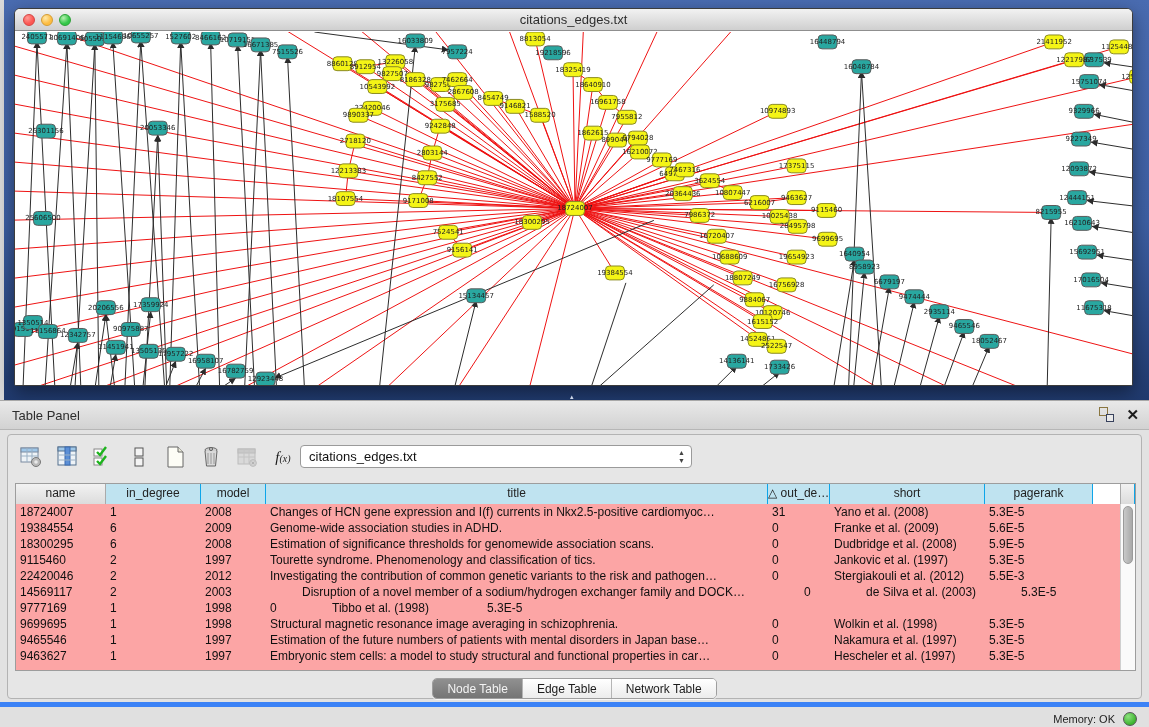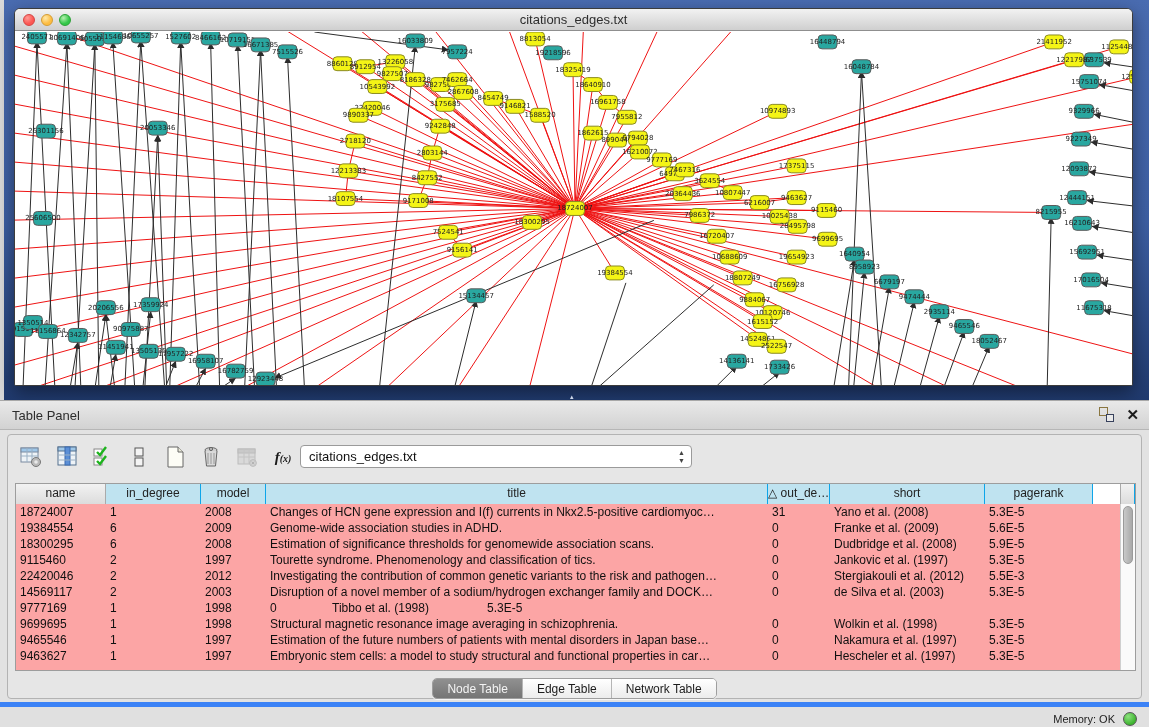--- a/index.html
+++ b/index.html
@@ -35,21 +35,21 @@
   .float-ic .sq1 { position:absolute; left:0; top:0; width:9px; height:9px; border:1.5px solid #8a7640; }
   .float-ic .sq2 { position:absolute; right:0; bottom:0; width:8px; height:8px; border:1.5px solid #37415c; background:#e9e9e9; }
   .close-ic { font-size:15px; font-weight:bold; color:#1b1b1b; line-height:15px; cursor:default; }
 
   .panel-body { position:absolute; left:0; top:431px; width:1149px; height:271px; background:#e2e2e2; }
   .inner-box { position:absolute; left:7px; top:3px; width:1135px; height:265px;
     background:#e6e6e6; border:1px solid #b3b3b3; border-radius:4px; }
 
   .toolbar { position:absolute; left:10px; top:6px; height:32px; display:flex; align-items:center; gap:10px; }
   .tb-ic { width:26px; height:26px; display:flex; align-items:center; justify-content:center; }
-  .fx { font-family:"Liberation Serif", serif; font-style:italic; font-weight:bold; font-size:15px; color:#1a1a1a; }
+  .fx { font-family:"Liberation Serif", serif; font-style:italic; font-weight:normal; font-size:15px; color:#1a1a1a; }
   .fx small { font-size:10px; font-style:italic; }
   .combo { margin-left:8px; width:392px; height:23px; background:#fff; border:1px solid #9a9a9a;
     border-radius:4px; position:relative; font-size:13px; color:#111; line-height:21px; padding-left:8px; }
   .combo .steppers { position:absolute; right:6px; top:3px; font-size:7px; color:#444; line-height:8px; text-align:center; }
 
   .grid { position:absolute; left:7px; top:48px; width:1121px; height:188px; background:#fca5a5;
     border:1px solid #9d9d9d; overflow:hidden; }
   .gh { display:flex; height:20px; border-bottom:1px solid #8fb2c2; }
   .gh .hc { height:20px; font-size:12px; color:#222; text-align:center; line-height:19px;
     background:#bfe3f0; border-right:1px solid #0ea5e9; overflow:hidden; white-space:nowrap; }
@@ -886,21 +886,21 @@
             <div class="c" style="width: 65px;">2012</div>
             <div class="c" style="width: 502px;">Investigating the contribution of common genetic variants to the risk and pathogen…</div>
             <div class="c" style="width: 62px;">0</div>
             <div class="c" style="width: 155px;">Stergiakouli et al. (2012)</div>
             <div class="c" style="width: 108px;">5.5E-3</div>
           </div>
           <div class="gr">
             <div class="c" style="width: 90px;">14569117</div>
             <div class="c" style="width: 95px;">2</div>
             <div class="c" style="width: 65px;">2003</div>
-            <div class="c" style="width: 502px;">Disruption of a novel member of a sodium/hydrogen exchanger family and DOCK…</div>
+            <div class="c" style="width: 502px; margin-left: 32px;">Disruption of a novel member of a sodium/hydrogen exchanger family and DOCK…</div>
             <div class="c" style="width: 62px;">0</div>
             <div class="c" style="width: 155px;">de Silva et al. (2003)</div>
             <div class="c" style="width: 108px;">5.3E-5</div>
           </div>
           <div class="gr">
             <div class="c" style="width: 90px;">9777169</div>
             <div class="c" style="width: 95px;">1</div>
             <div class="c" style="width: 65px;">1998</div>
             <div class="c" style="width: 62px;">0</div>
             <div class="c" style="width: 155px;">Tibbo et al. (1998)</div>

